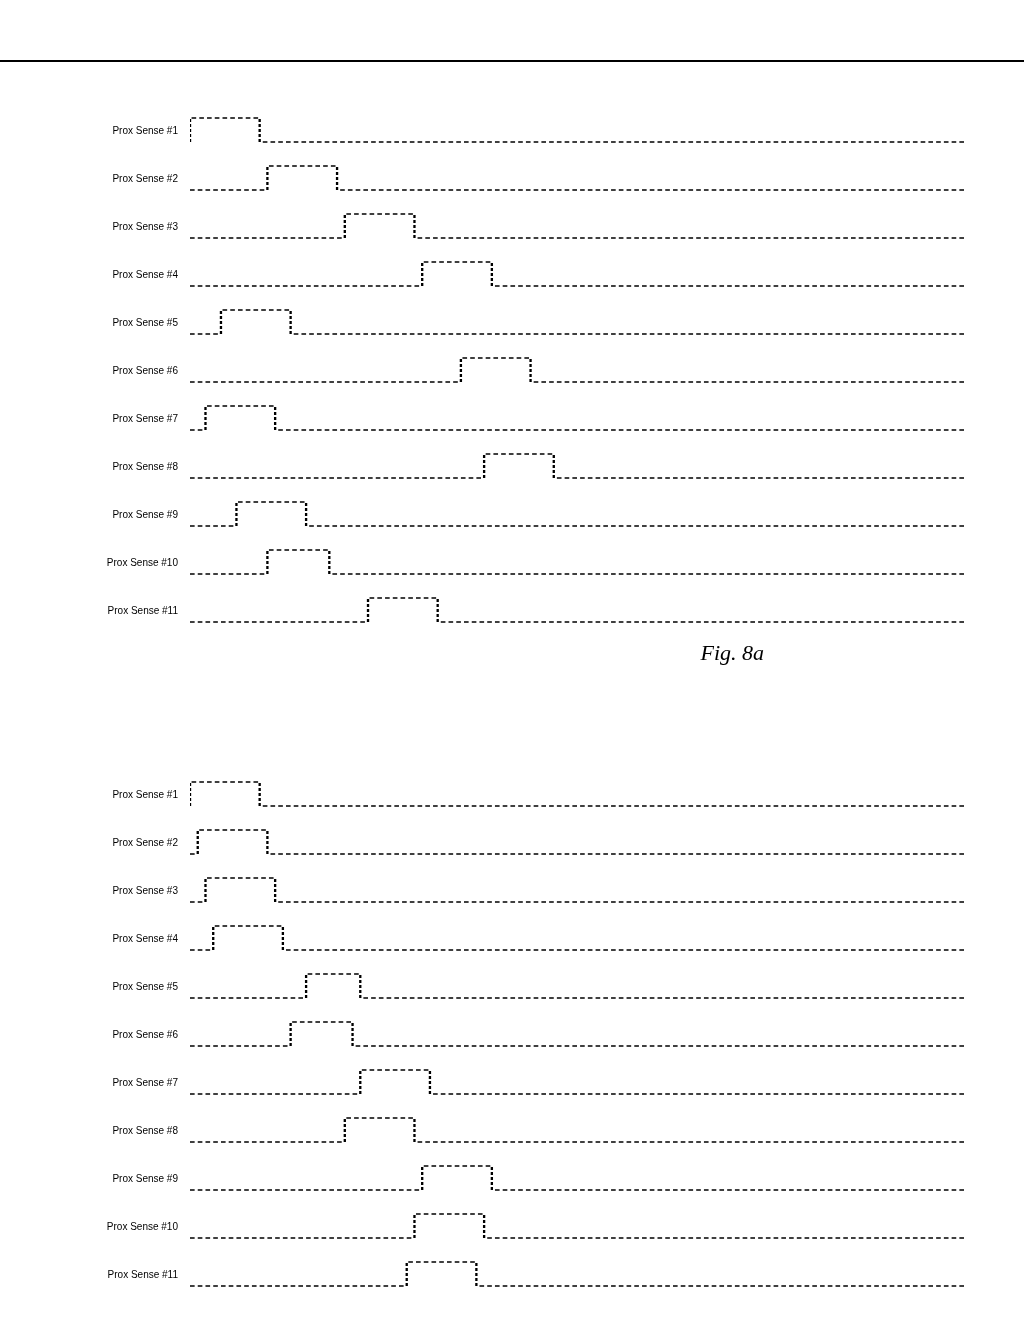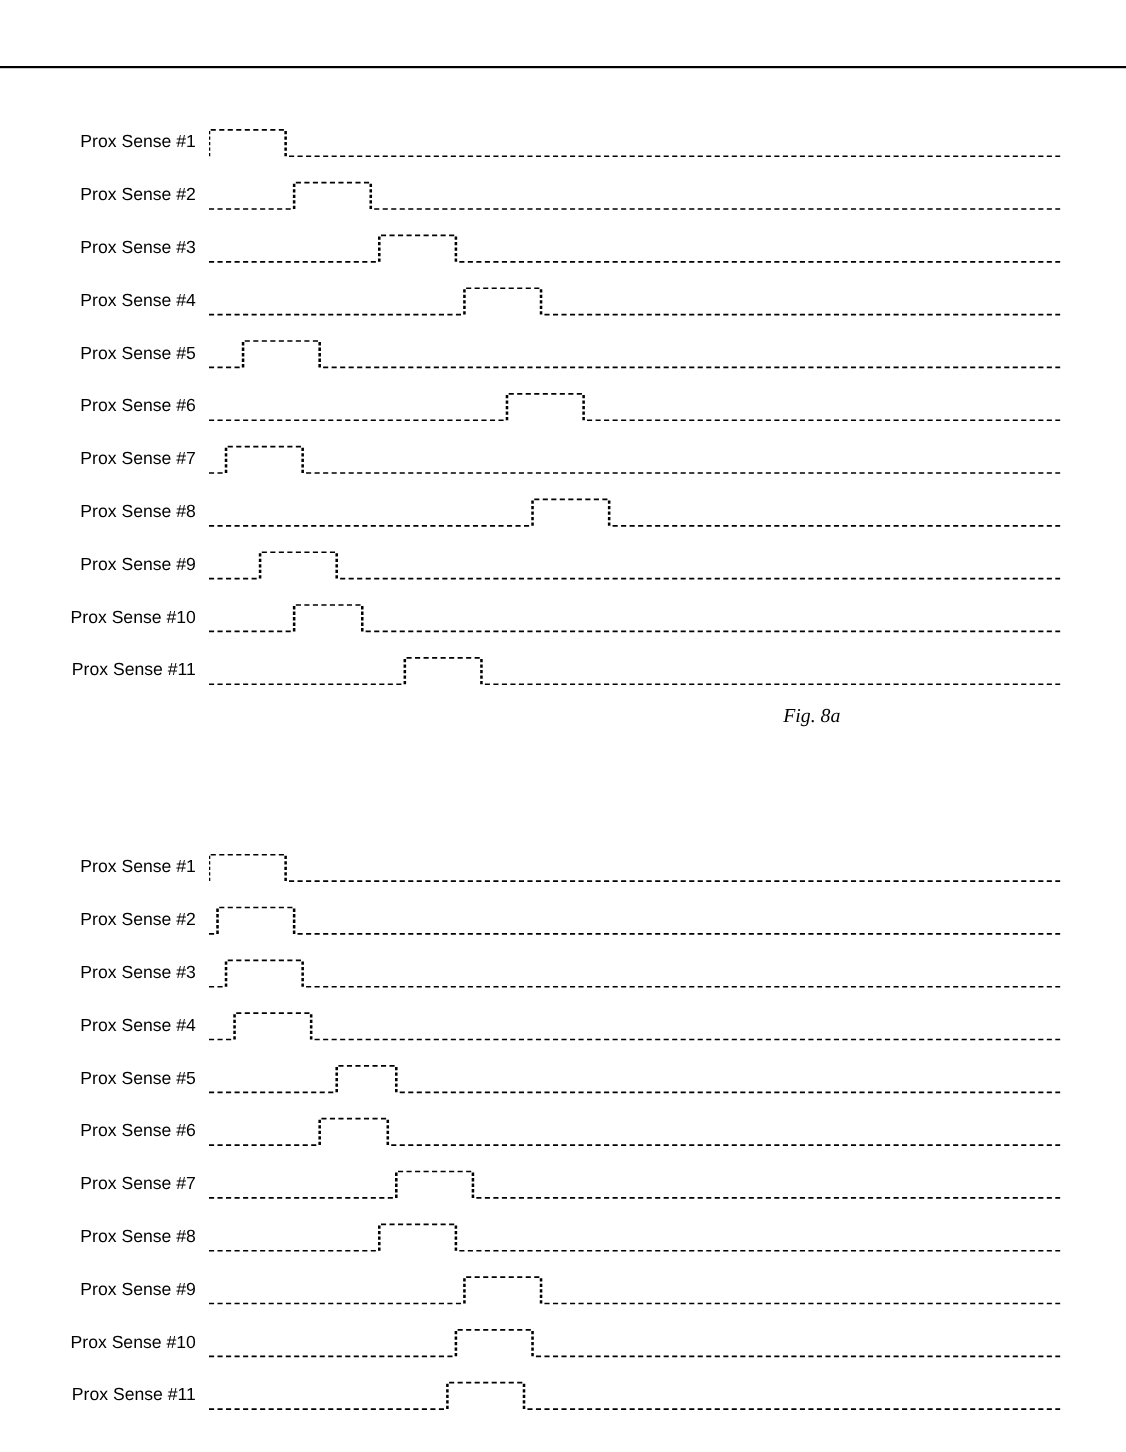--- a/index.html
+++ b/index.html
@@ -52,41 +52,41 @@
 
     .signal-row {
       display: flex;
       align-items: center;
       margin-bottom: 12px;
       height: 36px;
     }
 
     .signal-label {
       width: 130px;
-      font-size: 16px;
+      font-size: 10px;
       text-align: right;
       padding-right: 12px;
       flex-shrink: 0;
       font-family: Arial, sans-serif;
     }
 
     .signal-waveform {
       flex: 1;
       height: 36px;
       position: relative;
     }
 
     .signal-waveform svg {
       width: 100%;
       height: 36px;
     }
 
     .fig-label {
       text-align: right;
-      font-size: 18px;
+      font-size: 22px;
       font-style: italic;
       margin-top: 10px;
       padding-right: 200px;
     }
 
     .section-divider {
       height: 30px;
     }
   </style>
 </head>

